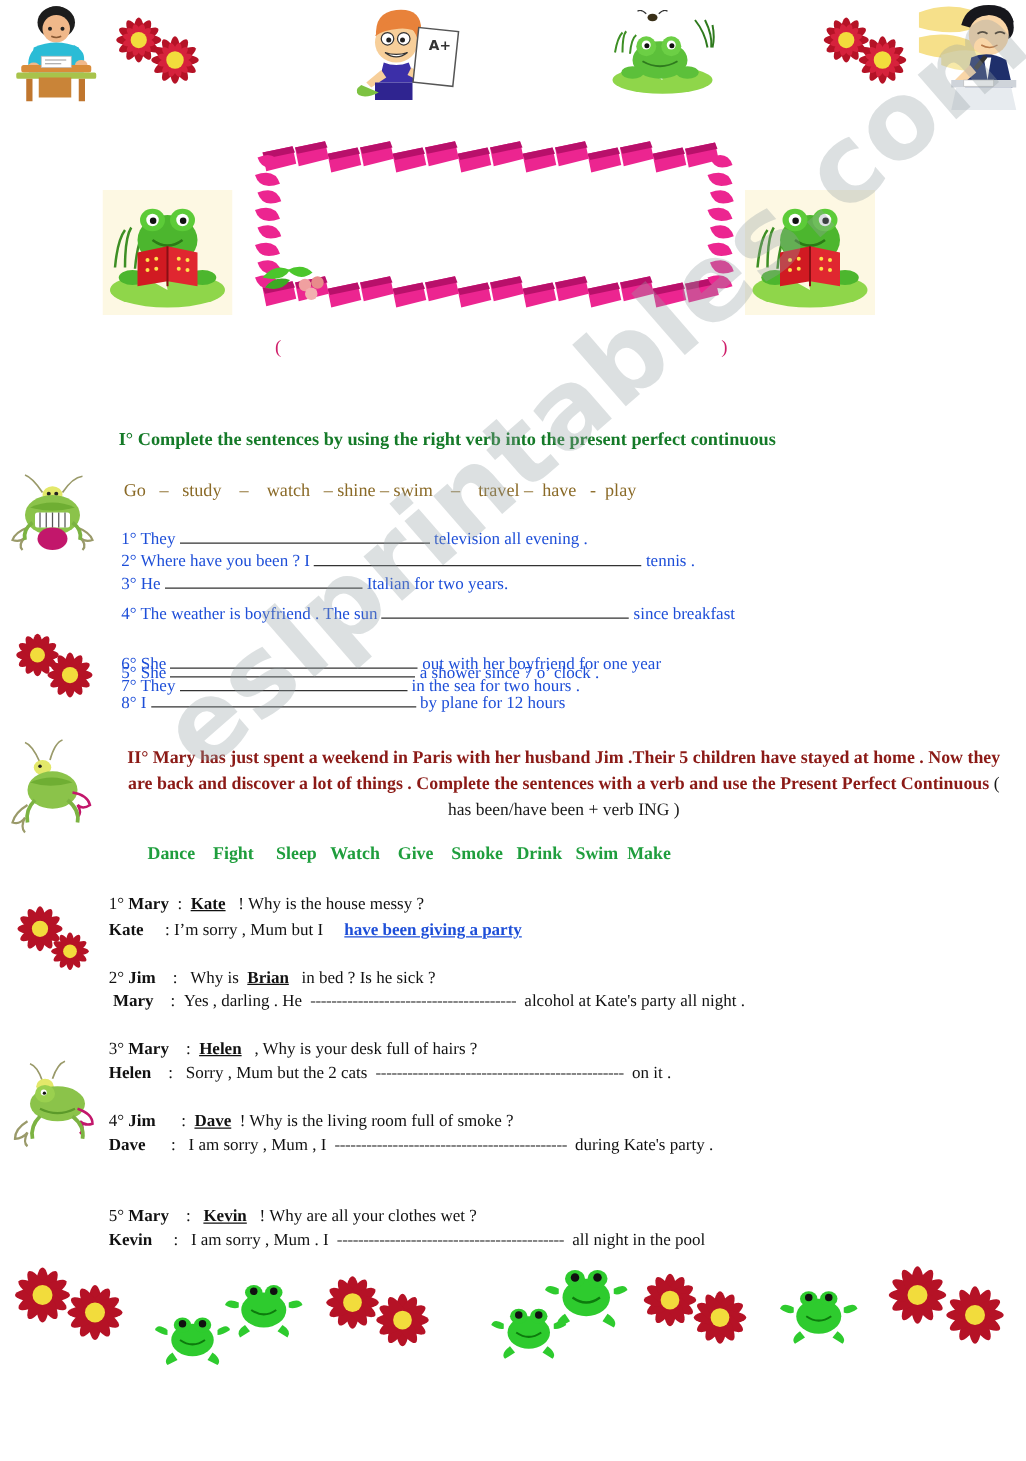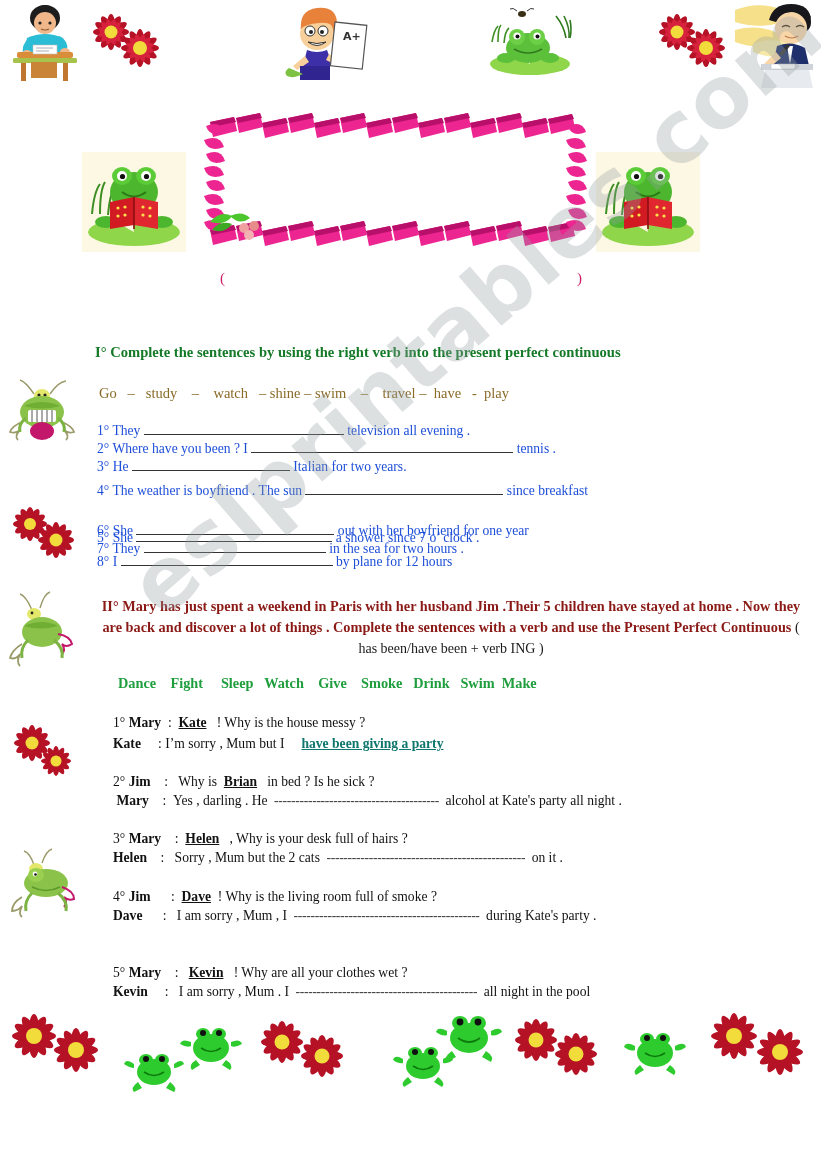--- a/index.html
+++ b/index.html
@@ -160,35 +160,35 @@
   .blank {
     display: inline-block;
     border-bottom: 1px solid #333;
     height: 13px;
     vertical-align: baseline;
   }
 
   
   .dlg {
     position: absolute;
-    left: 113px;
+    left: 87px;
     font-size: 13.6px;
     white-space: nowrap;
     color: #111;
   }
   .dlg .spk {
     font-weight: bold;
     display: inline-block;
   }
   .dlg .name-u {
     font-weight: bold;
     text-decoration: underline;
   }
   .dlg .answer {
-    color: #0f766e;
+    color: #1d4ed8;
     font-weight: bold;
     text-decoration: underline;
   }
   .dashes {
     letter-spacing: -0.3px;
     color: #444;
   }
 </style>
 </head>
 <body>

